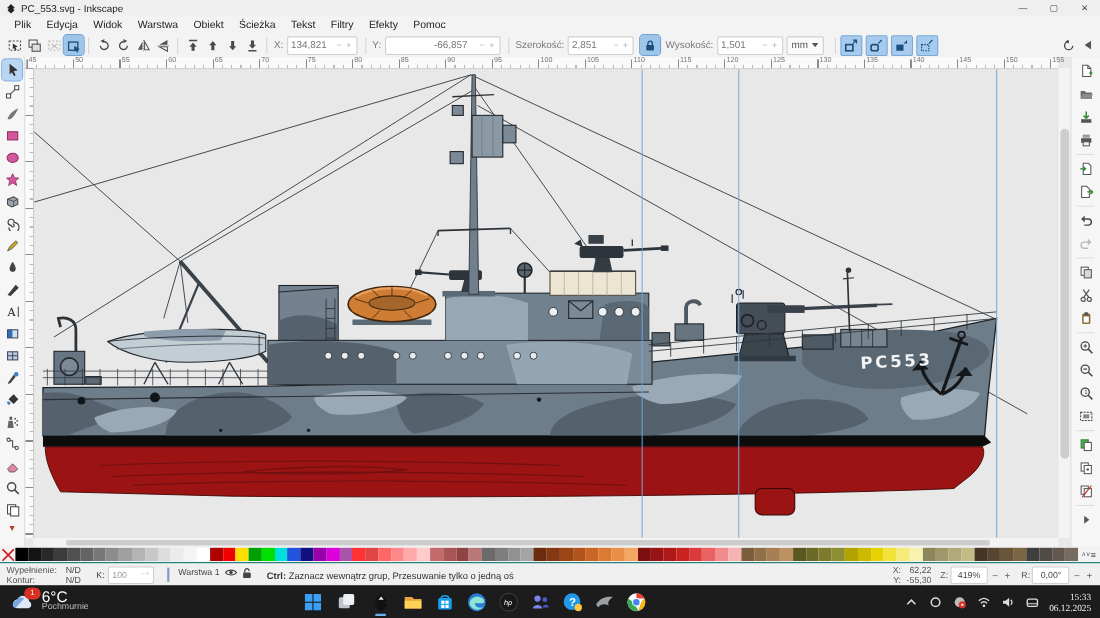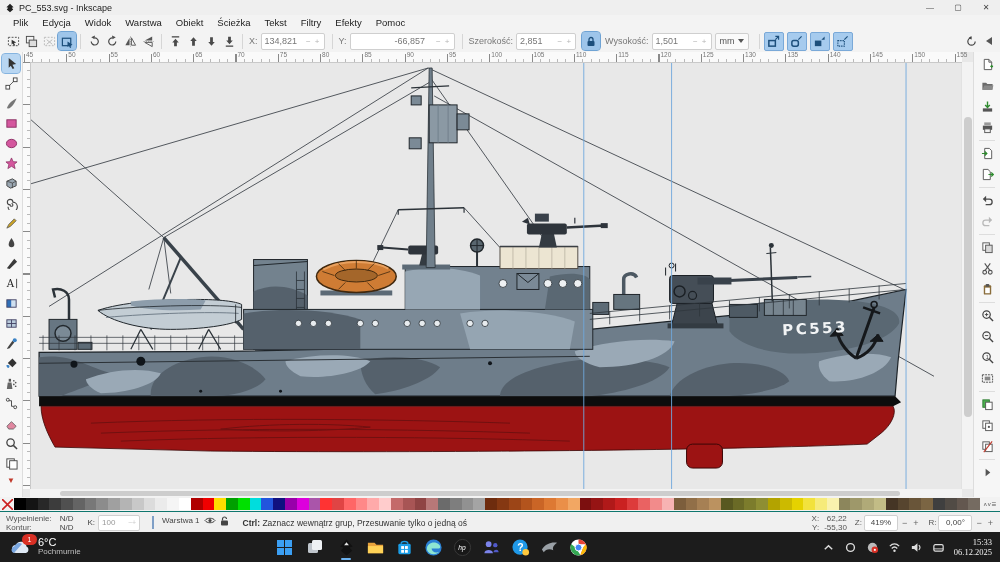--- a/index.html
+++ b/index.html
@@ -106,21 +106,21 @@
   .zrpm{color:#666;font-size:9px;padding:0 2px;}
   
   .taskbar{position:absolute;top:532px;left:0;right:0;height:30px;background:#1c1c1c;
            display:flex;align-items:center;color:#fff;}
   .weather{display:flex;align-items:center;gap:6px;margin-left:10px;}
   .wicon{position:relative;width:22px;height:18px;}
   .wbadge{position:absolute;top:-4px;right:-5px;min-width:11px;height:11px;border-radius:6px;
           background:#d93025;color:#fff;font-size:7px;display:flex;align-items:center;
           justify-content:center;padding:0 2px;}
   .wtxt{line-height:10px;}
-  .wtemp{font-size:11px;color:#fff;}
+  .wtemp{font-size:14px;color:#fff;}
   .wdesc{font-size:8px;color:#bdbdbd;}
   .tb-center{position:absolute;left:272px;display:flex;align-items:center;gap:7px;height:100%;}
   .searchpill{width:146px;height:21px;background:#fff;border-radius:11px;display:flex;
               align-items:center;gap:6px;padding-left:9px;color:#444;font-size:9px;}
   .appbtn{width:24px;height:28px;display:flex;flex-direction:column;align-items:center;
           justify-content:center;position:relative;}
   .appbtn .under{position:absolute;bottom:1px;width:10px;height:2px;border-radius:1px;
                  background:#6cb2f0;display:none;}
   .appbtn.active .under{display:block;}
   .tray{margin-left:auto;display:flex;align-items:center;gap:8px;margin-right:8px;}

